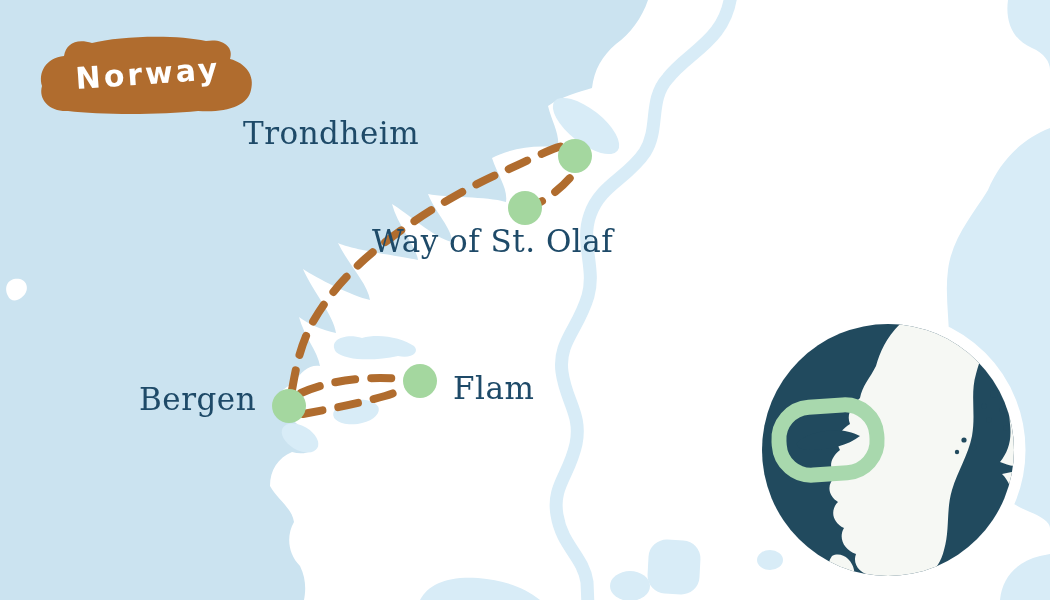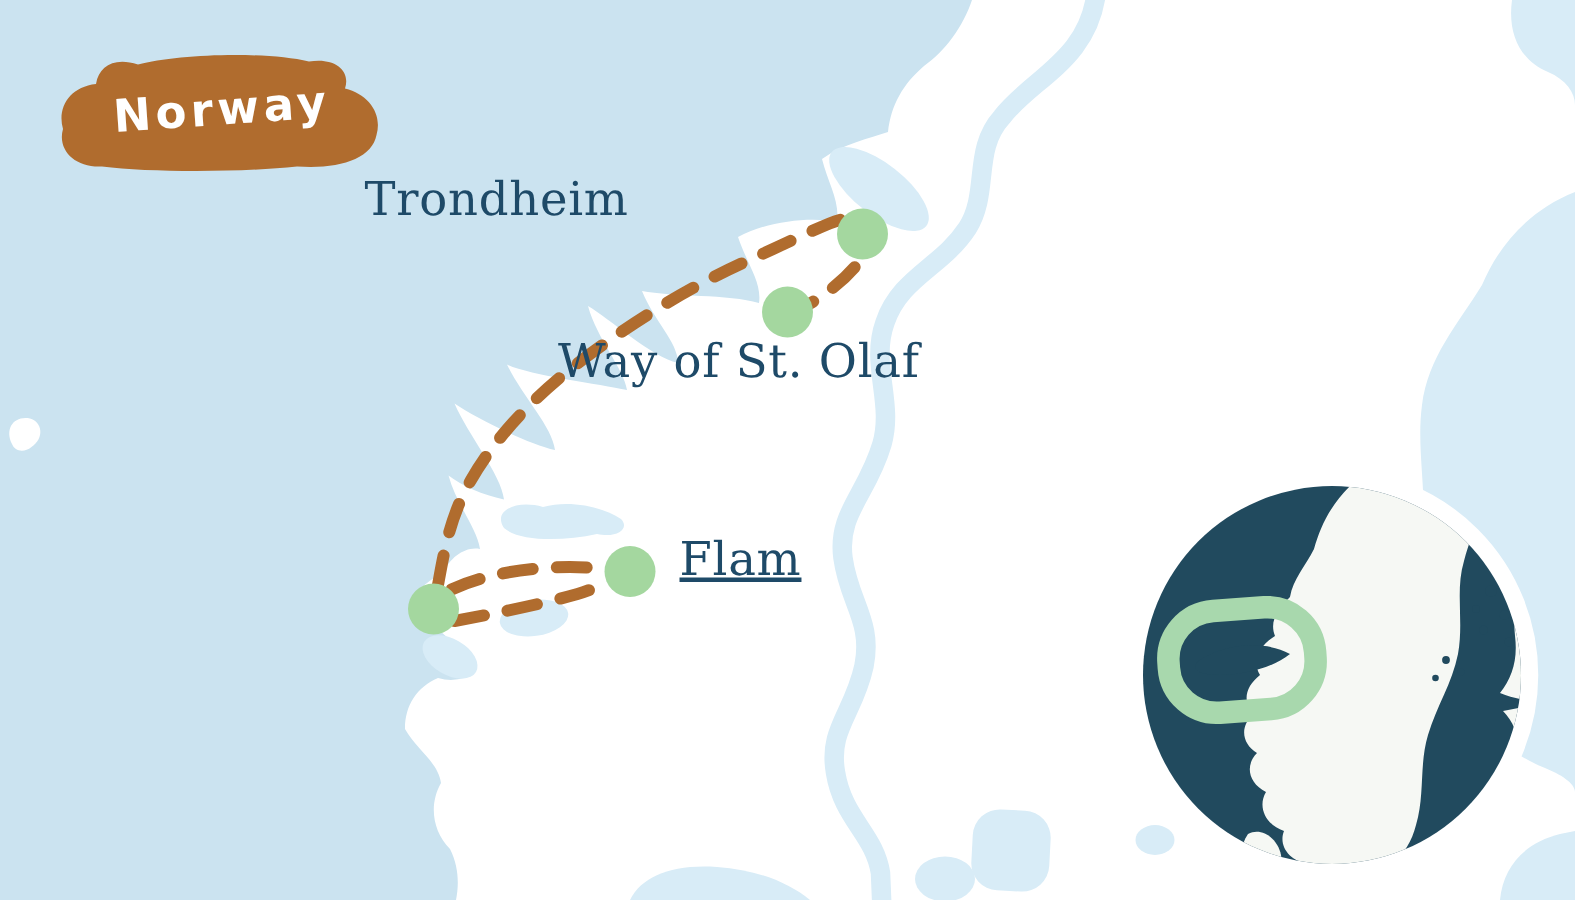--- a/index.html
+++ b/index.html
@@ -197,15 +197,16 @@
       <rect x="779" y="406" width="98" height="68" rx="32" fill="none" stroke="#a8d8ad" stroke-width="15" transform="rotate(-4 828 440)"></rect>
     </g>
   </svg>
 
   <div class="country-badge-label">Norway</div>
 
   <div class="map-label" style="left:243px;top:118px;">Trondheim</div>
 
   <div class="map-label" style="left:372px;top:226px;">Way of St. Olaf</div>
 
-
-  <div class="map-label" style="left:453px;top:358px;text-decoration:underline;">Flam</div>
+  <div class="map-label" style="left:139px;top:384px;">Bergen</div>
+
+  <div class="map-label" style="left:453px;top:373px;">Flam</div>
 </div>
 
 </body></html>

